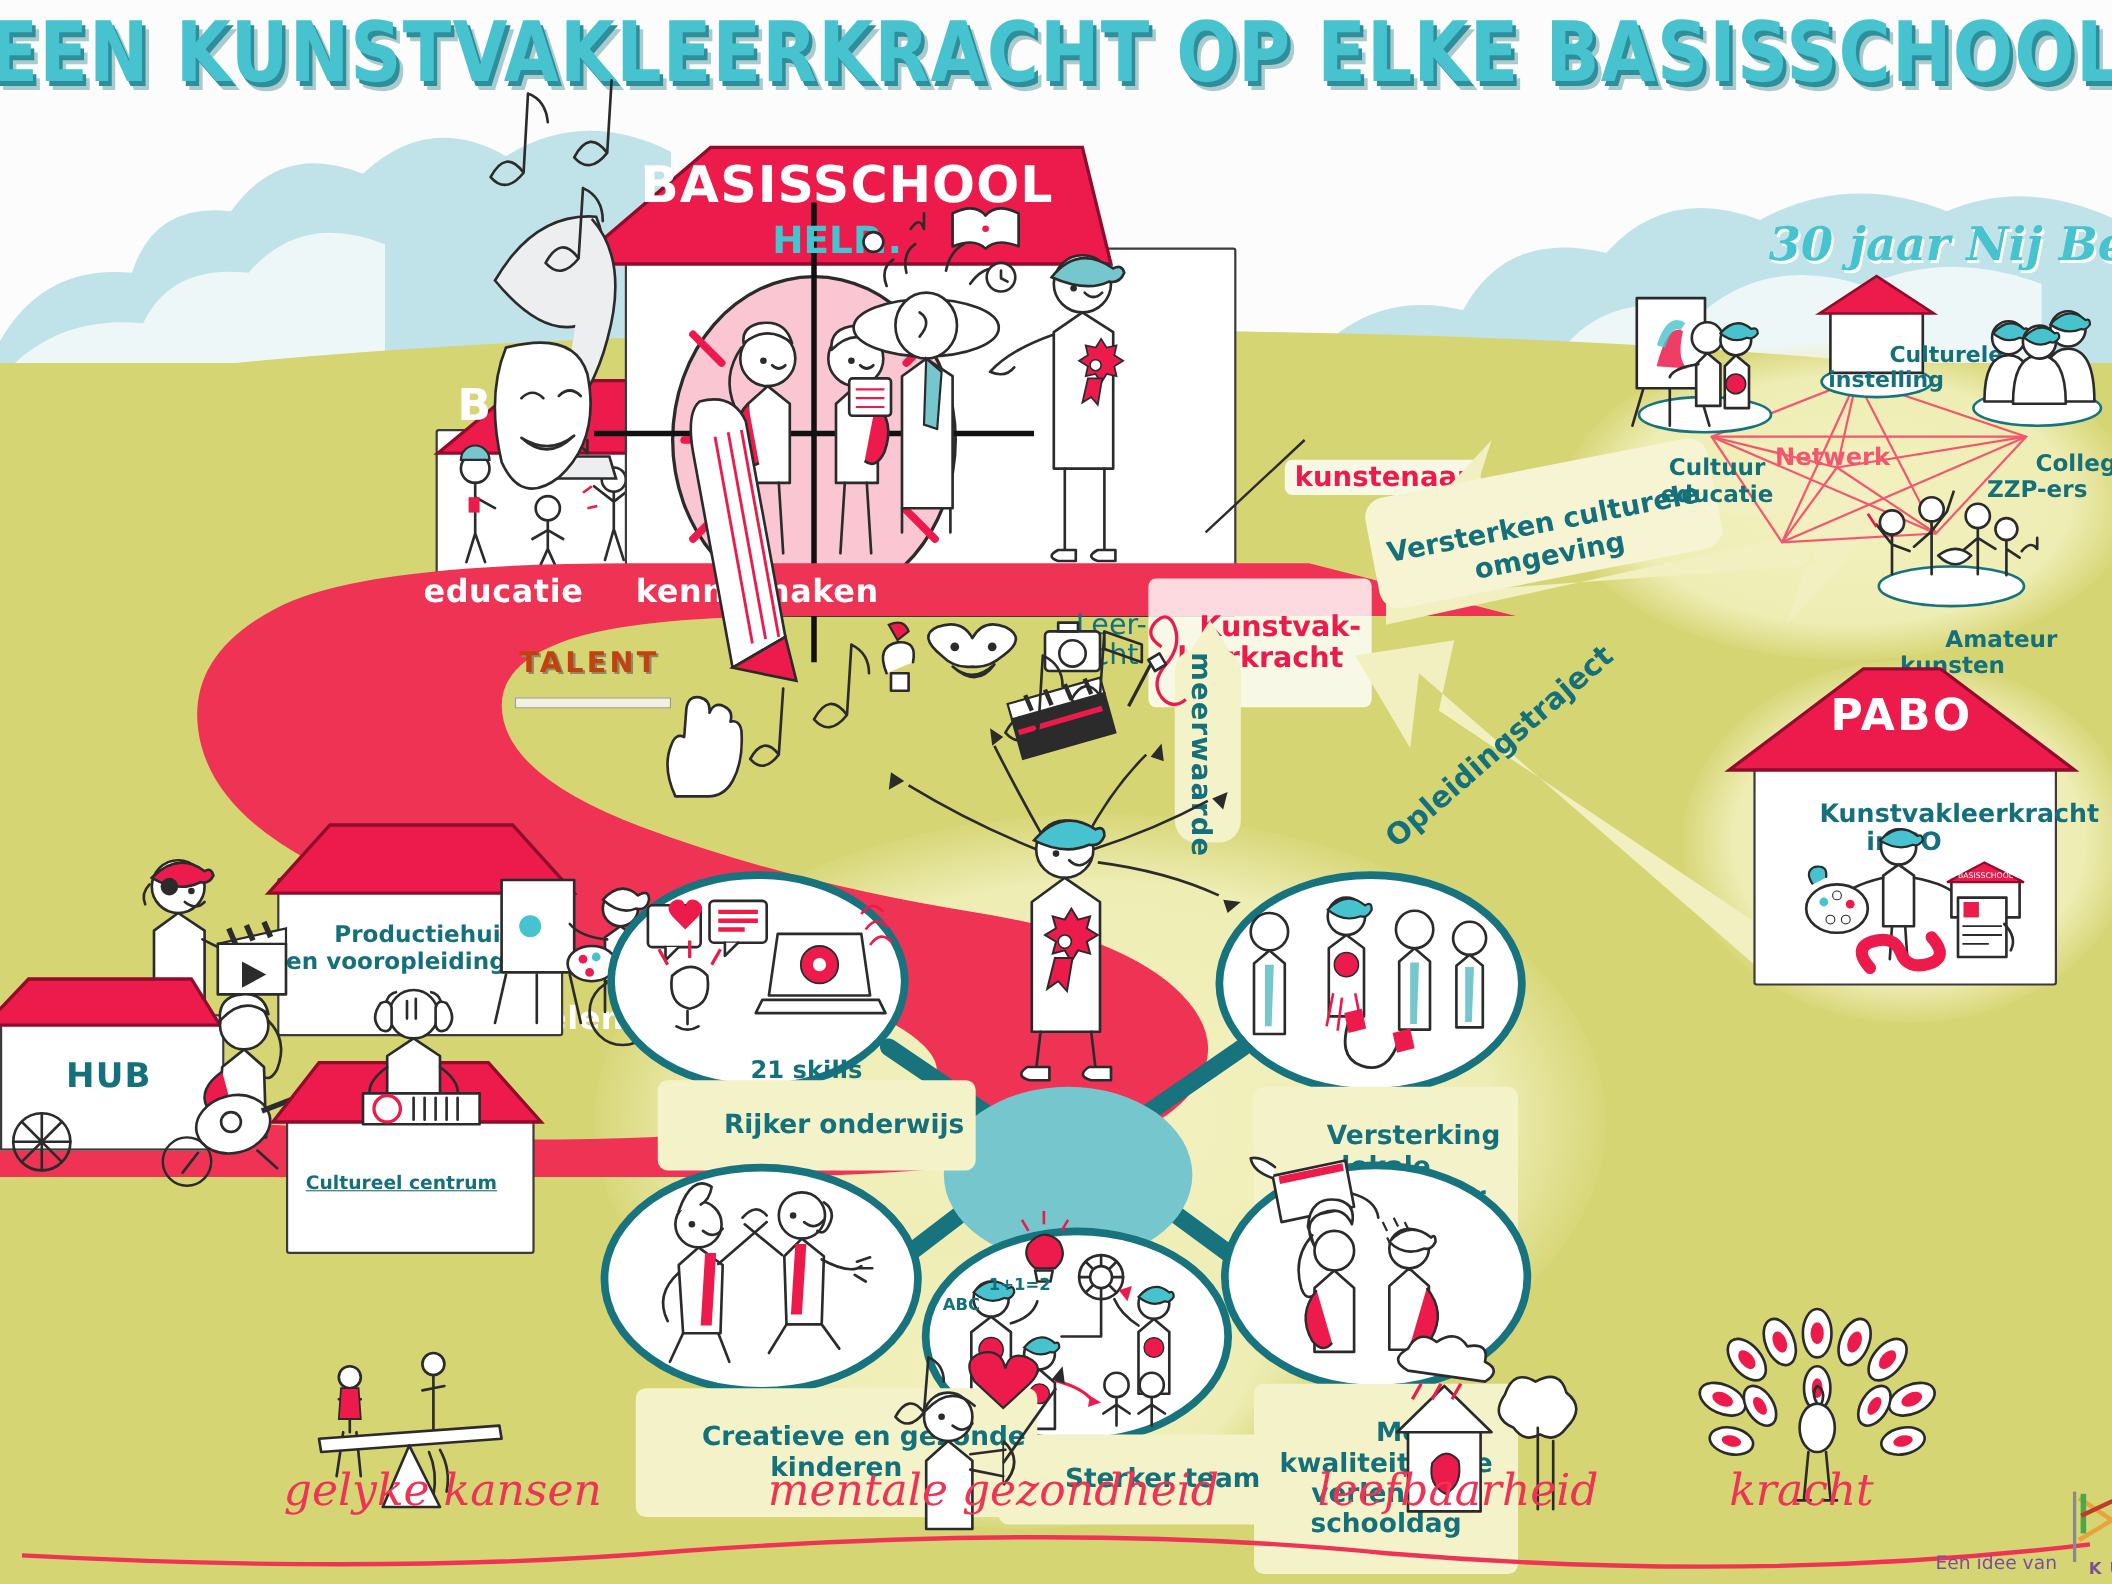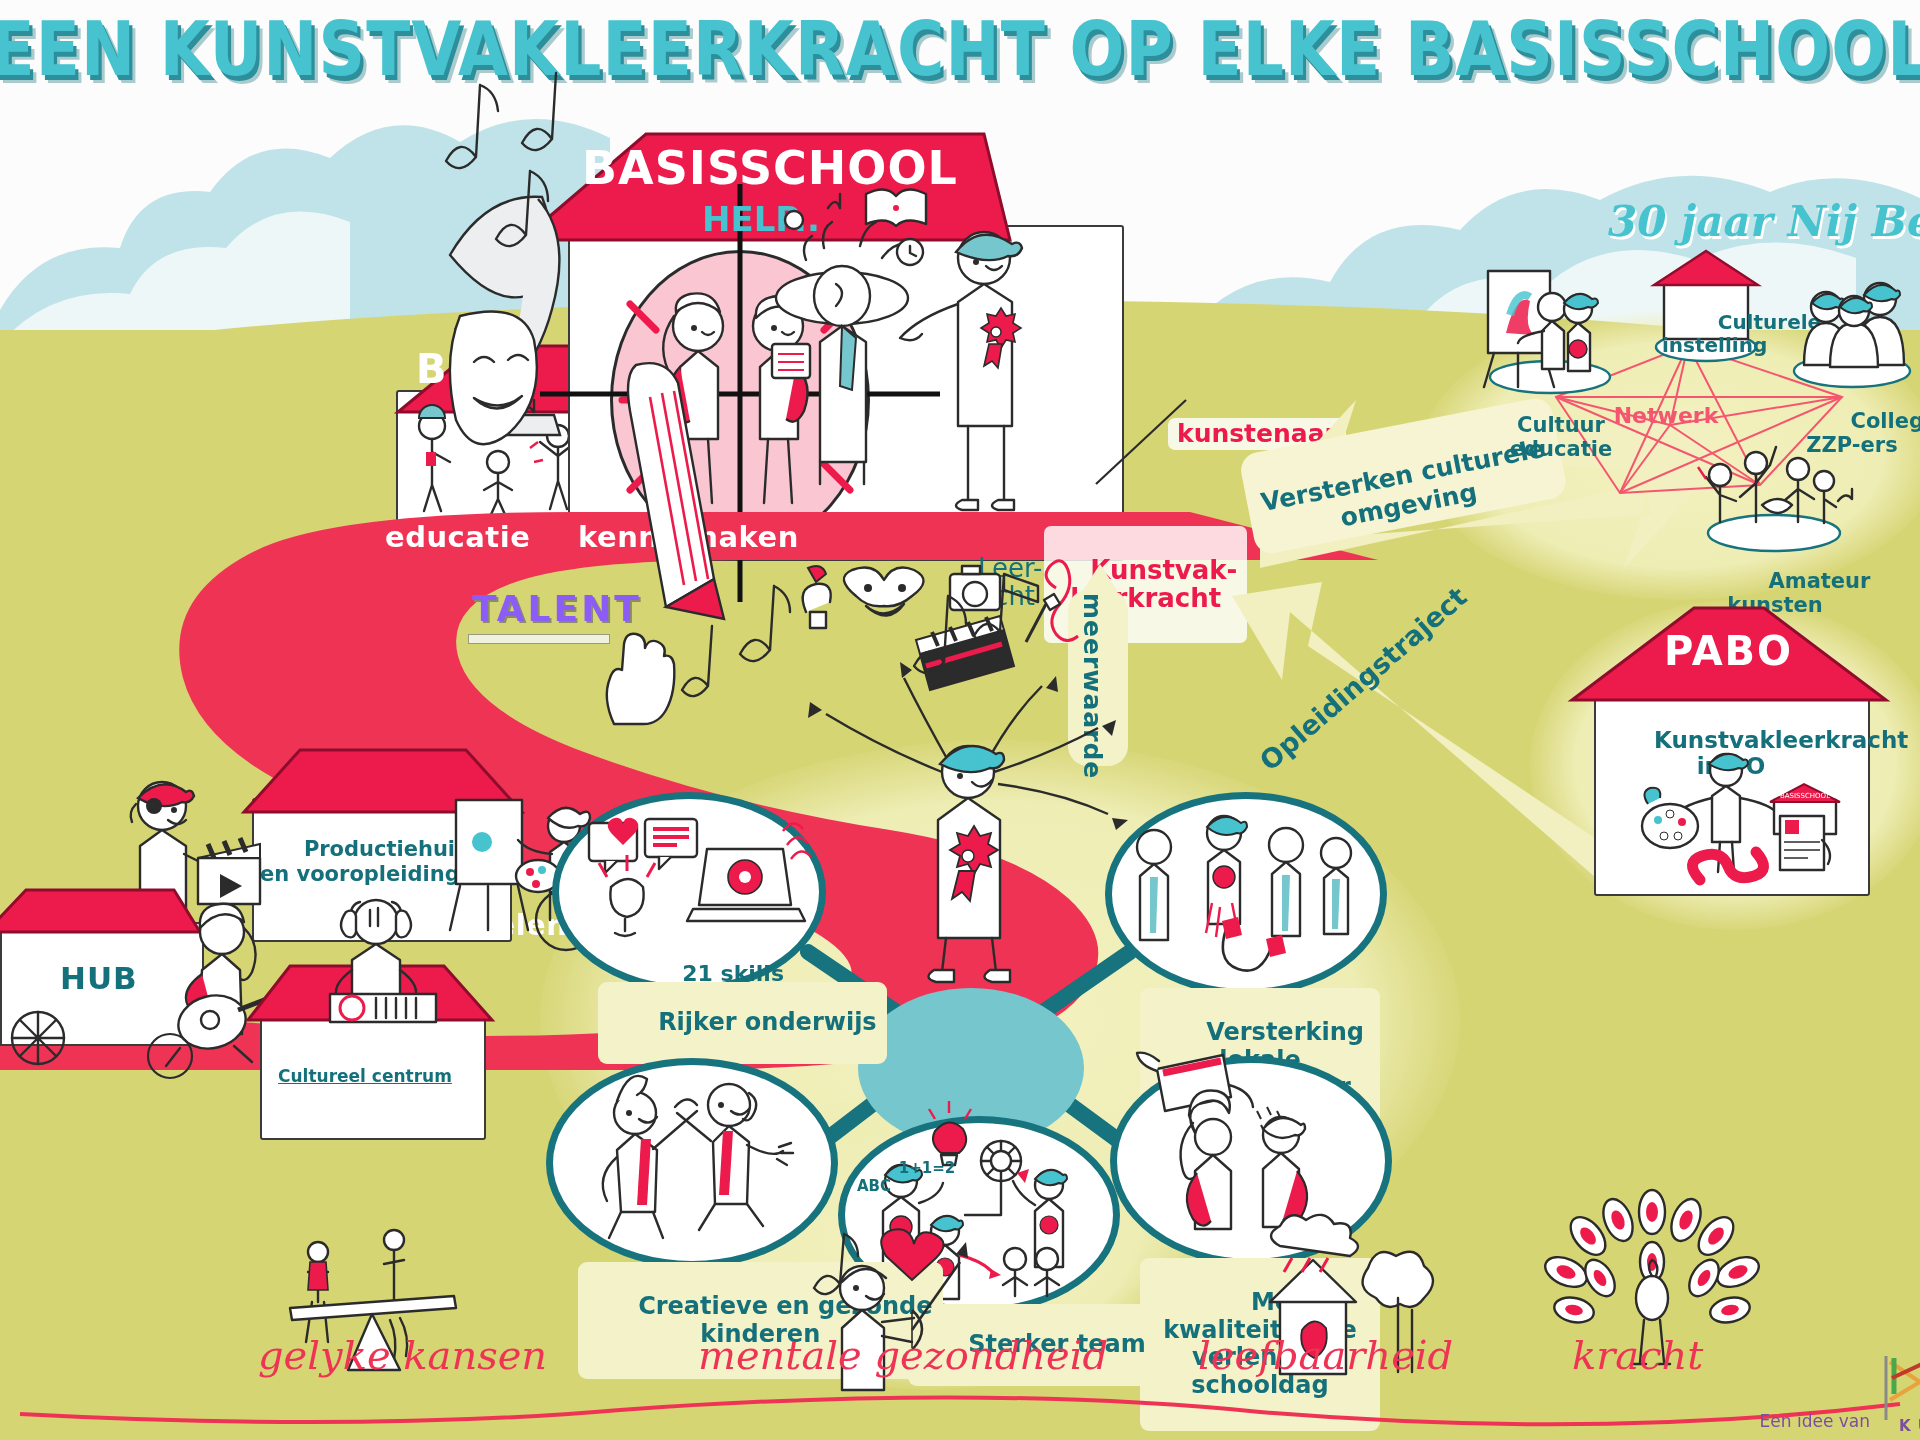--- a/index.html
+++ b/index.html
@@ -211,21 +211,21 @@
   <div class="lbl white ribbon-txt" style="left:578px;top:522px;font-size:29px;">kennismaken</div>
   <div class="lbl white ribbon-txt" style="left:363px;top:910px;font-size:29px;">ontwikkelen</div>
 
   <svg width="190" height="300" viewBox="0 0 190 300" style="position:absolute;left:570px;top:355px;">
     <path d="M66 10 q30 -8 42 18 l36 196 l-48 28 l-36 -196 q-6 -36 6 -46 Z" class="stk-w"></path>
     <path d="M96 252 l48 -28 l10 40 Z" fill="#ec1b4b" stroke="#2b2b2b" stroke-width="2.4"></path>
     <path d="M80 42 l34 188 M92 38 l34 188 M104 36 l34 188" stroke="#ec1b4b" stroke-width="2.6" fill="none"></path>
   </svg>
 
   <div style="position:absolute;left:472px;top:590px;">
-    <div class="lbl" style="left:0;top:0;font-size:36px;font-weight:700;color:#8b5cf6;letter-spacing:3px;text-shadow:2px 2px 0 #8b8b6a;">TALENT</div>
+    <div class="lbl" style="left:0;top:0;font-size:26px;font-weight:700;color:#c2410c;letter-spacing:3px;text-shadow:2px 2px 0 #8b8b6a;">TALENT</div>
     <div style="position:absolute;left:-4px;top:44px;width:140px;height:8px;background:#f1f1e0;border:1px solid #9a9a80;"></div>
   </div>
   <svg width="80" height="100" viewBox="0 0 80 100" style="position:absolute;left:594px;top:628px;">
     <path d="M20 96 q-12 -26 -4 -46 q4 -12 12 -8 l2 -26 q2 -12 12 -10 q10 2 9 14 q4 -10 13 -6 q9 4 6 14 q8 -2 10 8 q2 28 -8 46 q-8 14 -22 14 Z" class="stk-w"></path>
   </svg>
 
   <div class="lbl teal" style="left:945px;top:528px;font-size:26px;font-weight:400;text-align:center;">
     <span style="white-space:pre-line;">Leer-
 kracht</span>
   </div>

